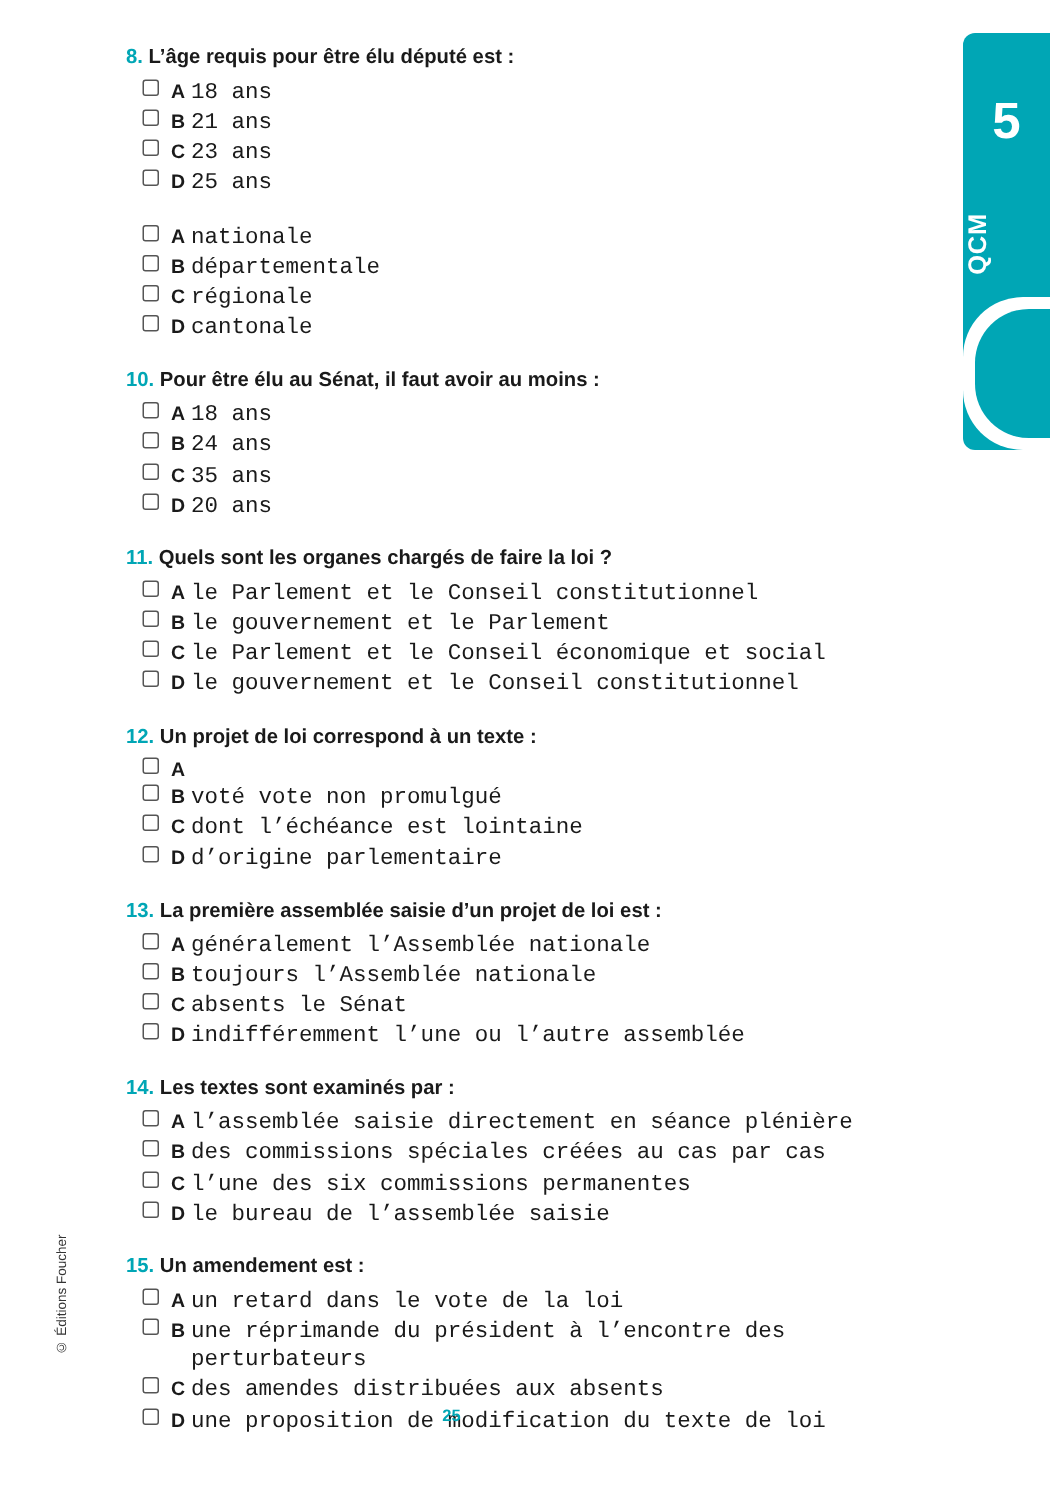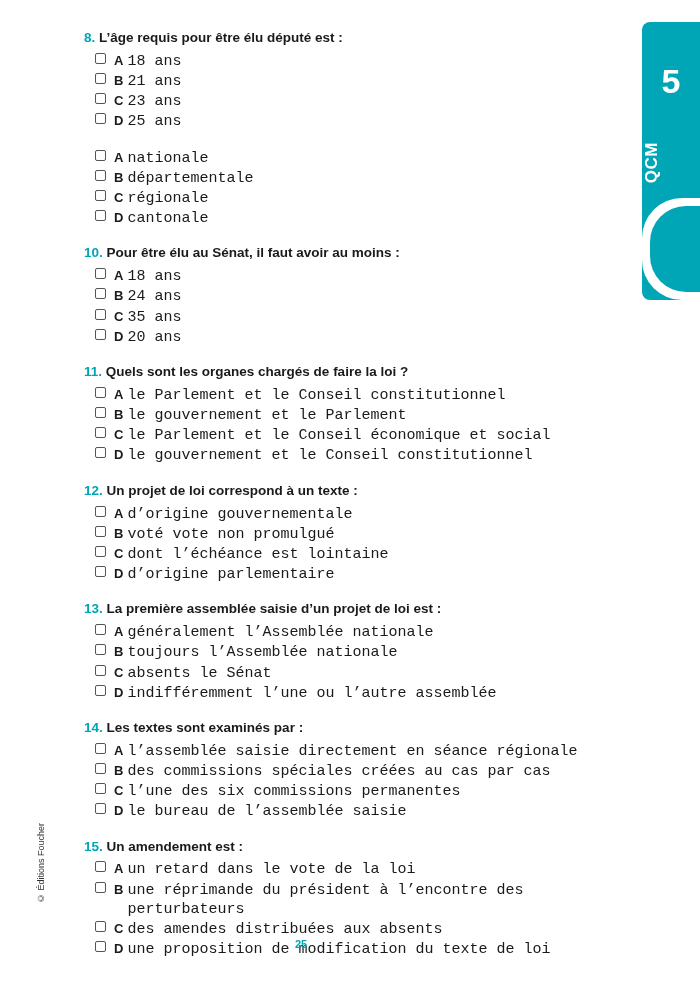--- a/index.html
+++ b/index.html
@@ -266,21 +266,20 @@
           <span class="ans-text">le gouvernement et le Conseil constitutionnel</span>
         </li>
       </ul>
     </div>
     <div class="question-block">
       <p class="q-title"><span class="q-num">12.</span> <span>Un projet de loi correspond à un texte :</span></p>
       <ul class="answers">
         <li class="answer">
           <span class="checkbox"></span>
           <span class="ans-letter">A</span>
-          <span class="ans-text">d’origine gouvernementale</span>
         </li>
         <li class="answer">
           <span class="checkbox"></span>
           <span class="ans-letter">B</span>
           <span class="ans-text">voté vote non promulgué</span>
         </li>
         <li class="answer">
           <span class="checkbox"></span>
           <span class="ans-letter">C</span>
           <span class="ans-text">dont l’échéance est lointaine</span>
@@ -316,21 +315,21 @@
           <span class="ans-text">indifféremment l’une ou l’autre assemblée</span>
         </li>
       </ul>
     </div>
     <div class="question-block">
       <p class="q-title"><span class="q-num">14.</span> <span>Les textes sont examinés par :</span></p>
       <ul class="answers">
         <li class="answer">
           <span class="checkbox"></span>
           <span class="ans-letter">A</span>
-          <span class="ans-text">l’assemblée saisie directement en séance régionale</span>
+          <span class="ans-text">l’assemblée saisie directement en séance plénière</span>
         </li>
         <li class="answer">
           <span class="checkbox"></span>
           <span class="ans-letter">B</span>
           <span class="ans-text">des commissions spéciales créées au cas par cas</span>
         </li>
         <li class="answer">
           <span class="checkbox"></span>
           <span class="ans-letter">C</span>
           <span class="ans-text">l’une des six commissions permanentes</span>

